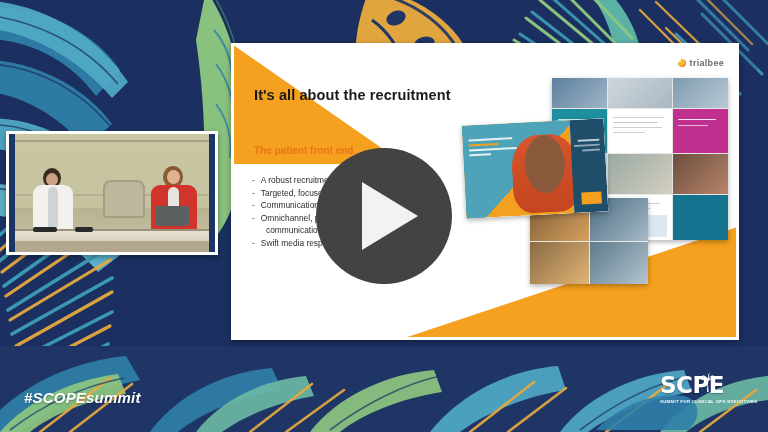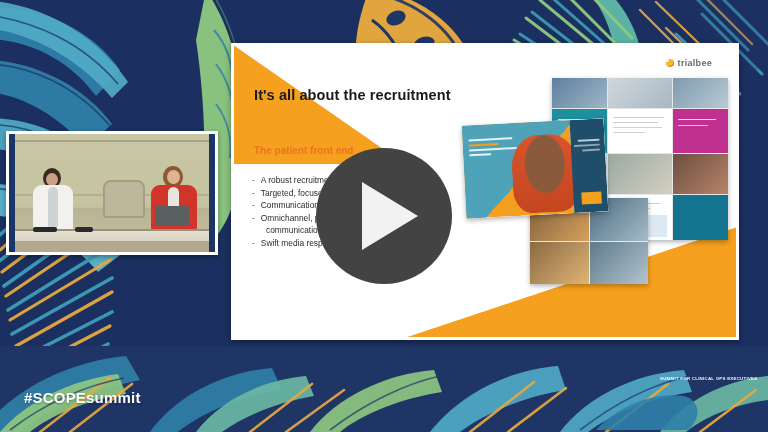--- a/index.html
+++ b/index.html
@@ -42,21 +42,21 @@
     font-size:10px;font-weight:bold;color:#E8761C;white-space:nowrap;
   }
   .bullets{
     position:absolute;left:18px;top:128px;width:290px;
     font-size:8.4px;color:#2b2b2b;line-height:12.6px;
   }
   .bullets .row{display:flex;gap:6px;white-space:nowrap;}
   .bullets .dash{color:#555;}
   .bullets .cont{padding-left:14px;white-space:nowrap;}
   .brand{
-    position:absolute;right:24px;top:12px;
+    position:absolute;right:12px;top:12px;
     display:flex;align-items:center;gap:4px;
   }
   .brand .bee{width:8px;height:8px;border-radius:50%;
     background:radial-gradient(circle at 35% 35%,#F7B733 0 55%,#E08A16 56% 100%);
     position:relative;}
   .brand .bee:after{content:"";position:absolute;left:-1px;top:-1px;width:4px;height:4px;
     background:#fff;border-radius:50%;opacity:.85;}
   .brand .bname{font-size:9px;color:#6b6b6b;letter-spacing:.3px;font-weight:600;}
 
   
@@ -118,20 +118,21 @@
   .person{position:absolute;}
   .head{position:absolute;border-radius:50%;}
   .body{position:absolute;border-radius:9px 9px 2px 2px;}
   .laptop{position:absolute;background:#5a6060;border-radius:2px;}
 
   
   #hashtag{
     position:absolute;left:24px;top:389px;
     color:#ffffff;font-size:15px;font-weight:bold;letter-spacing:.2px;
     text-shadow:0 1px 2px rgba(0,0,0,.35);
+    font-style:italic;
   }
   #scope-logo{position:absolute;left:660px;top:374px;width:96px;height:44px;}
   #scope-logo .word{
     color:#fff;font-size:23px;font-weight:bold;letter-spacing:-.5px;
     line-height:23px;font-family:"DejaVu Sans", sans-serif;
     text-shadow:0 1px 2px rgba(0,0,0,.3);position:relative;
   }
   #scope-logo .tag{
     color:#fff;font-size:4.4px;letter-spacing:.25px;margin-top:2px;white-space:nowrap;
     font-weight:bold;opacity:.95;
@@ -450,16 +451,30 @@
     </div>
   </div>
 
   <div id="play-button">
     <div class="tri"></div>
   </div>
 
   <div id="hashtag">#SCOPEsummit</div>
 
   <div id="scope-logo">
+    <div class="word">
+      <span>SCPE</span>
+      <svg class="palm" viewBox="0 0 16 22" aria-hidden="true">
+        <g fill="#ffffff">
+          <path d="M7.6 8 L8.6 20 L7.0 20 Z"></path>
+          <path d="M8 7.2 C 4.6 5.4, 2.2 6.4, 0.8 8.2 C 3.0 7.2, 5.6 7.2, 8 8.2 Z"></path>
+          <path d="M8 7.2 C 11.4 5.4, 13.8 6.4, 15.2 8.2 C 13.0 7.2, 10.4 7.2, 8 8.2 Z"></path>
+          <path d="M8 7.0 C 6.2 4.0, 3.6 2.8, 1.6 3.0 C 4.2 3.8, 6.4 5.2, 7.6 7.6 Z"></path>
+          <path d="M8 7.0 C 9.8 4.0, 12.4 2.8, 14.4 3.0 C 11.8 3.8, 9.6 5.2, 8.4 7.6 Z"></path>
+          <path d="M8 6.8 C 7.6 3.8, 8.4 1.4, 9.8 0.4 C 9.0 2.6, 8.8 4.8, 8.6 7.2 Z"></path>
+          <circle cx="8" cy="7.6" r="1.4"></circle>
+        </g>
+      </svg>
+    </div>
     <div class="tag">SUMMIT FOR CLINICAL OPS EXECUTIVES</div>
   </div>
 
 </div>
 
 </body></html>

